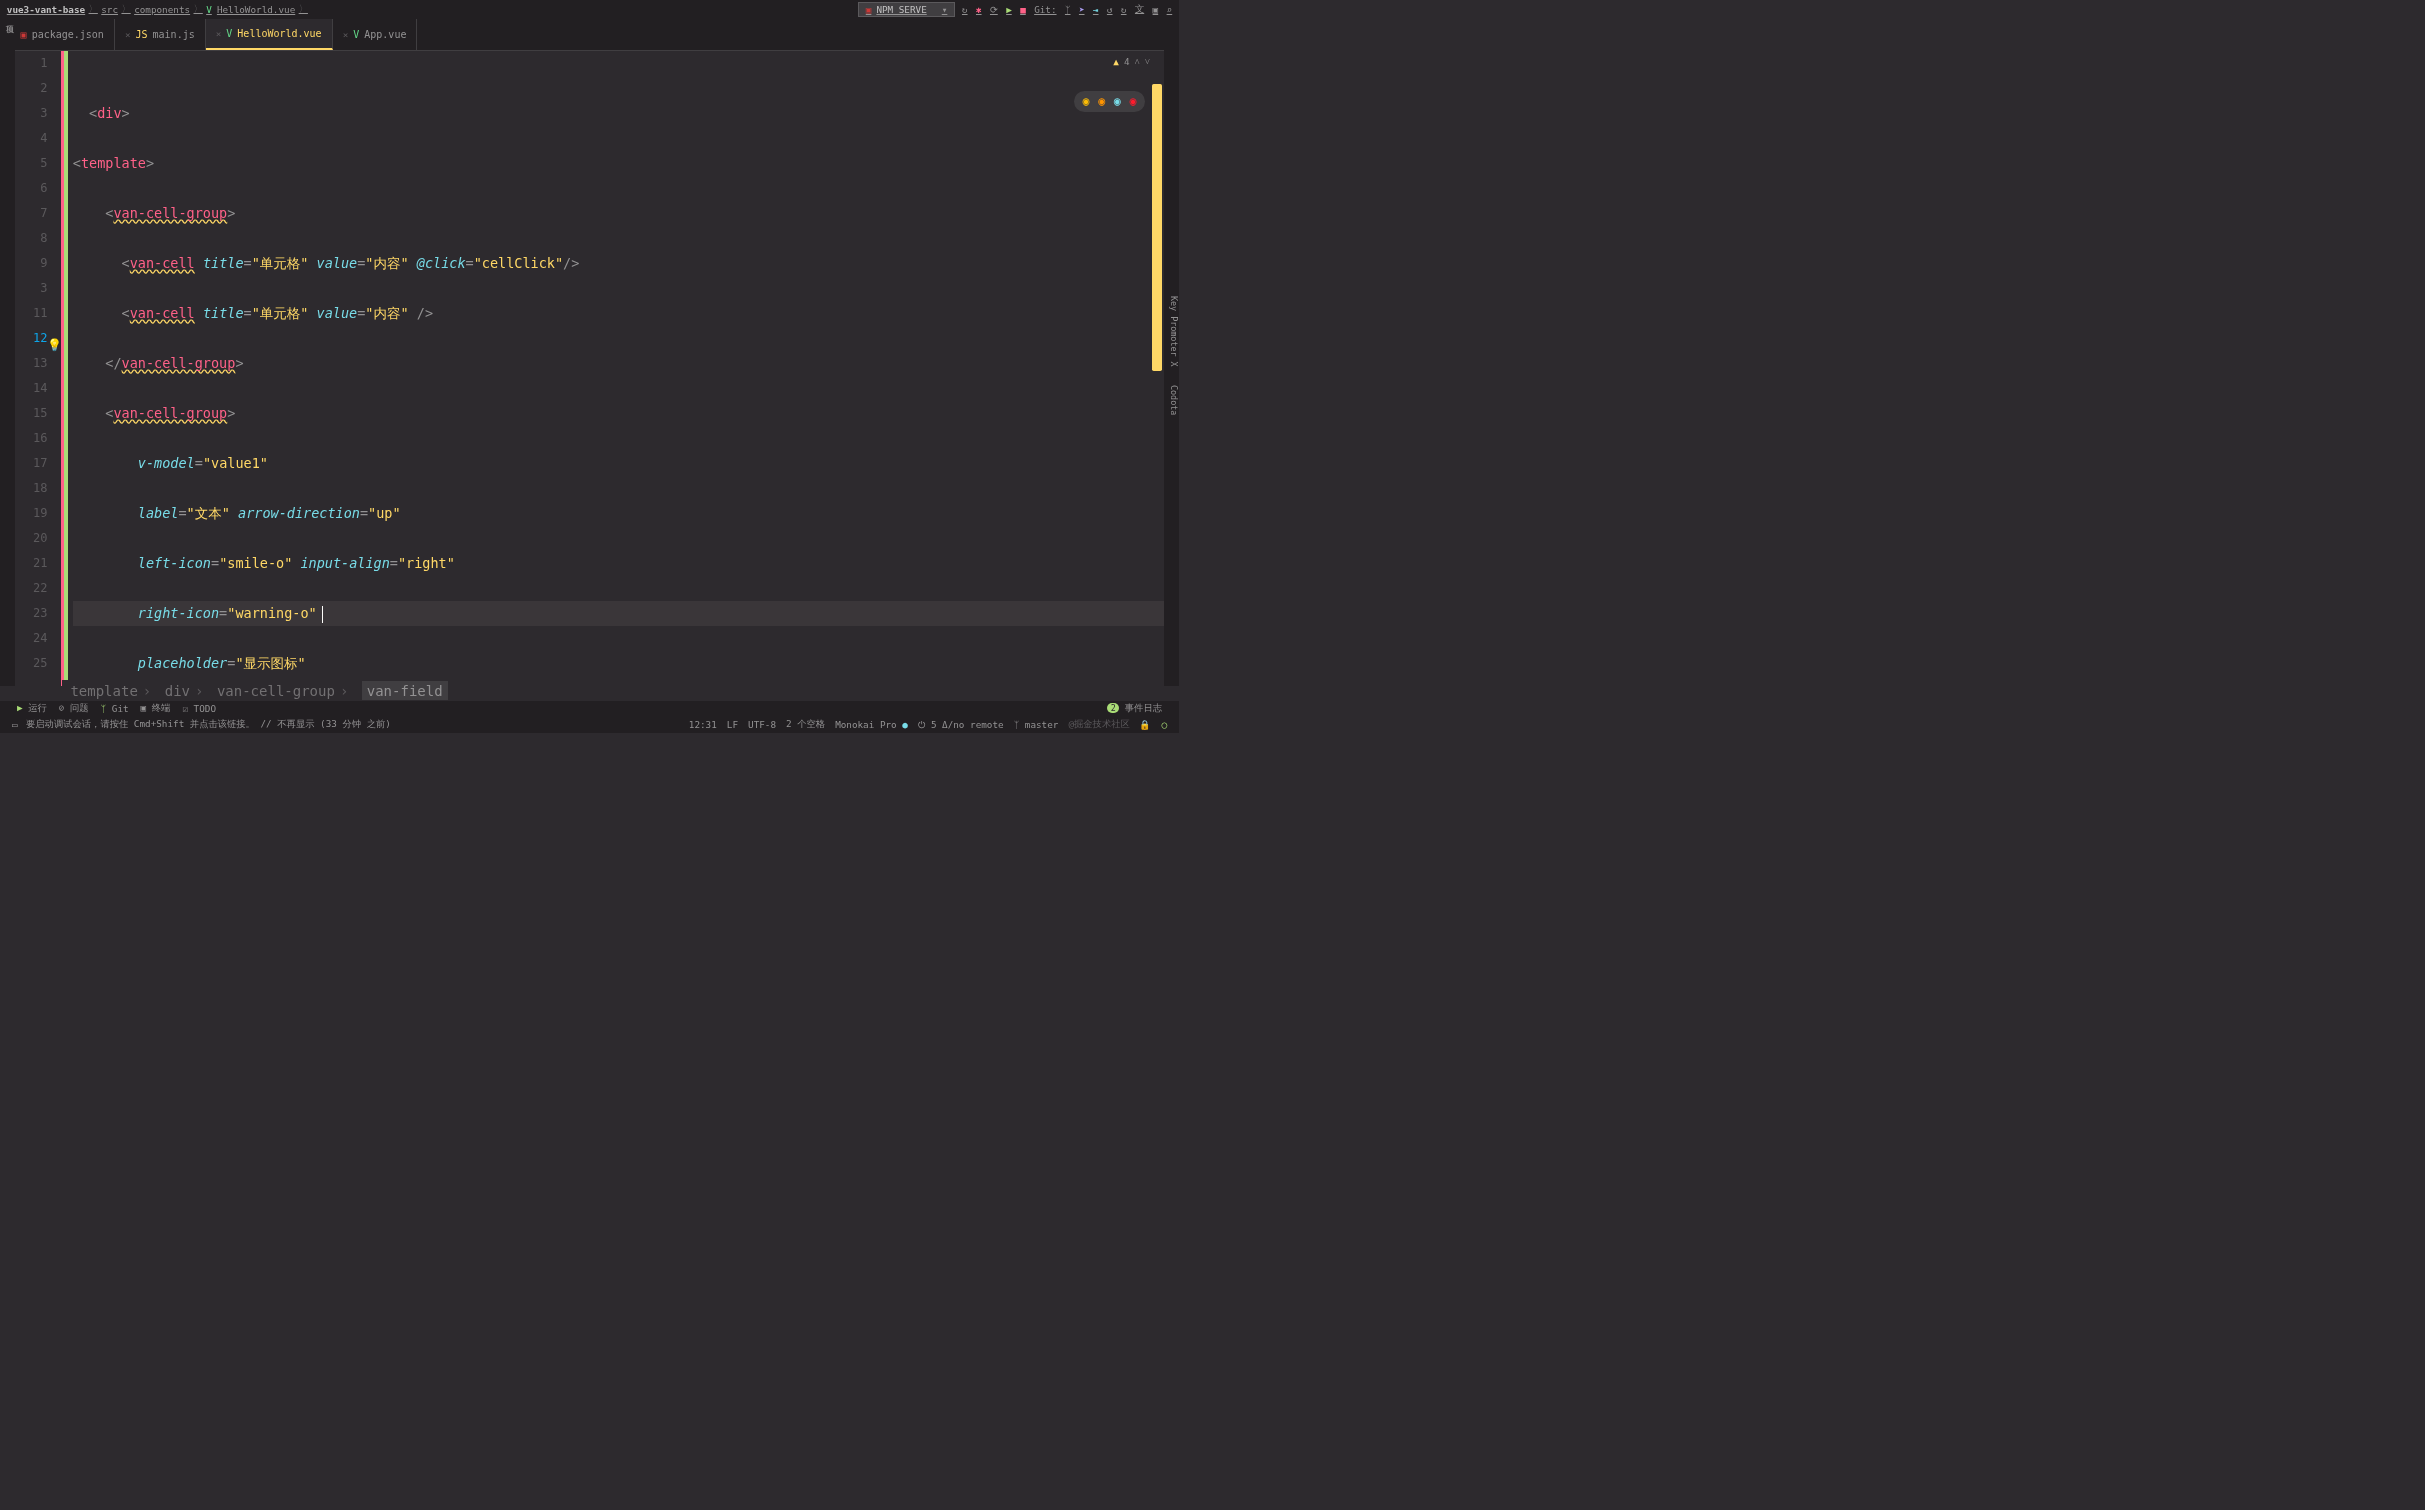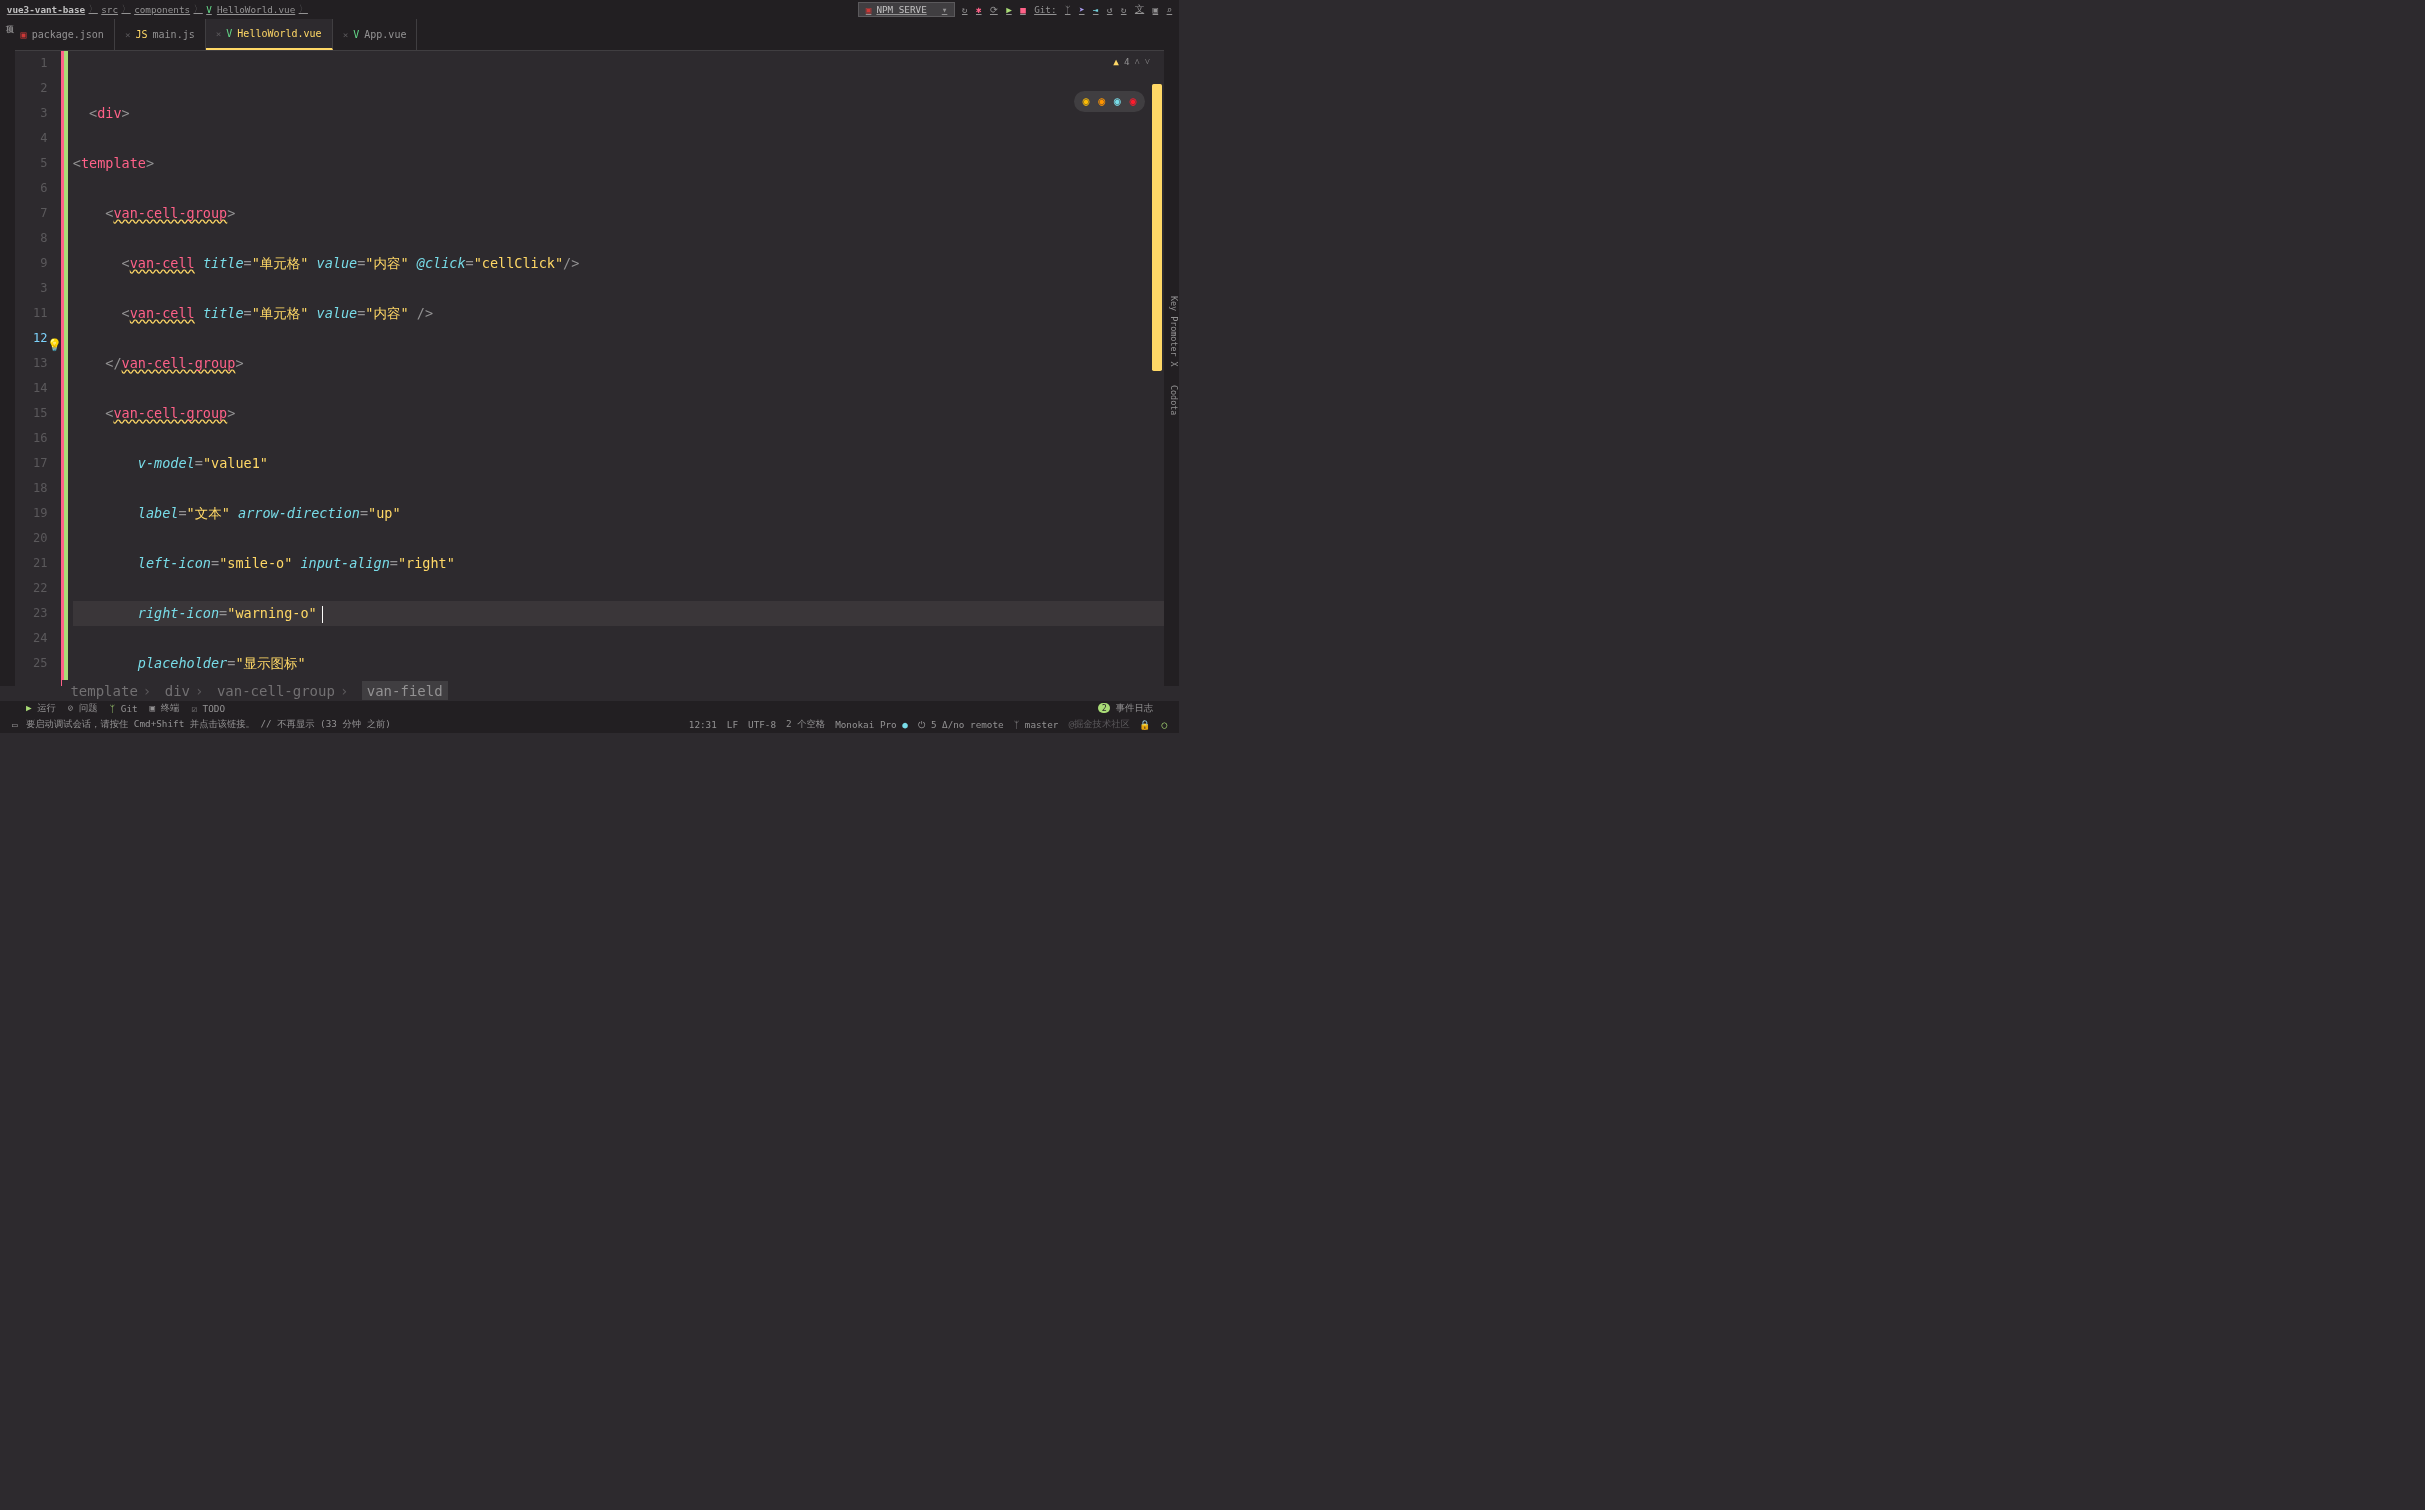--- a/index.html
+++ b/index.html
@@ -88,21 +88,21 @@
 .gutter {
   width: 46px;
   background: #2d2a2e;
   text-align: right;
   padding-right: 13.5px;
   color: #5b595c;
   font-size: 12px;
   line-height: 25px;
   user-select: none;
 }
-.gutter .ln.current { color: #7dd3fc; }
+.gutter .ln.current { color: #0ea5e9; }
 .margin-strip {
   width: 6.8px;
   background: linear-gradient(to right, #ff6188 50%, #a9dc76 50%);
   margin-right: 5px;
 }
 .code {
   flex: 1;
   font-size: 13.5px;
   line-height: 25px;
   white-space: pre;
@@ -224,21 +224,21 @@
 
 .bottom-tools {
   position: absolute;
   bottom: 17px;
   left: 0;
   right: 0;
   height: 15px;
   background: #221f22;
   display: flex;
   align-items: center;
-  padding: 0 26px;
+  padding: 0 17px;
   font-size: 9.3px;
   color: #939293;
   gap: 12px;
 }
 .bottom-tools .t-run { color: #a9dc76; }
 .bottom-tools .t-git { color: #a9dc76; }
 .bottom-tools .right { margin-left: auto; display: flex; gap: 8.4px; align-items: center;}
 .bottom-tools .badge { background: #a9dc76; color: #2d2a2e; border-radius: 6.8px; padding: 0 3.4px; font-size: 8.4px; }
 
 

